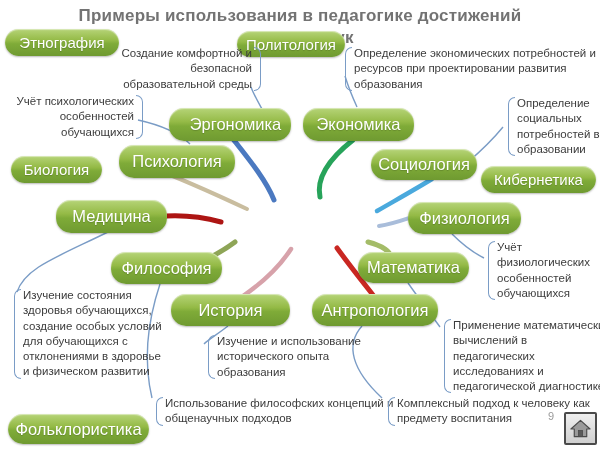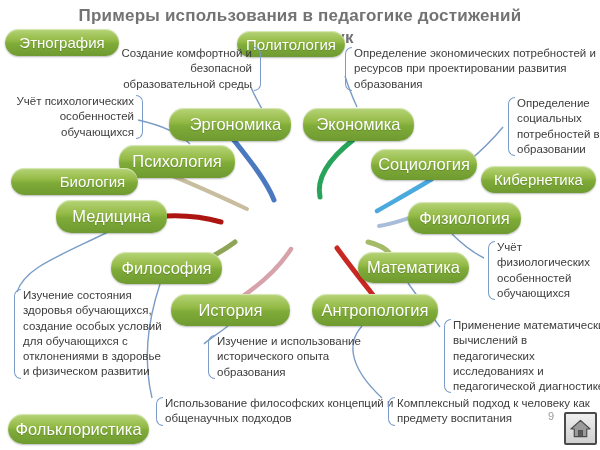--- a/index.html
+++ b/index.html
@@ -26,21 +26,21 @@
     text-shadow:0 1px 1px rgba(0,0,0,.18);
     white-space:nowrap;
   }
   .pill.small{font-size:15px;}
   .n0{left:5px;   top:29px;  width:114px; height:27px;}
   .n1{left:237px; top:31px;  width:108px; height:26px;}
   .n2{left:169px; top:108px; width:111px; height:33px;padding-left:11px;}
   .n3{left:303px; top:108px; width:111px; height:33px;border-radius:15px;}
   .n4{left:119px; top:145px; width:116px; height:33px;}
   .n5{left:371px; top:149px; width:106px; height:31px;}
-  .n6{left:11px;  top:168px; width:91px;  height:27px;padding-left:36px;}
+  .n6{left:11px;  top:156px; width:91px;  height:27px;}
   .n7{left:481px; top:166px; width:115px; height:27px;}
   .n8{left:56px;  top:200px; width:111px; height:33px;}
   .n9{left:408px; top:202px; width:113px; height:32px;}
   .n10{left:111px; top:252px; width:111px; height:32px;}
   .n11{left:358px; top:252px; width:111px; height:31px;}
   .n12{left:171px; top:294px; width:119px; height:32px;}
   .n13{left:312px; top:294px; width:126px; height:32px;}
   .n14{left:8px;  top:414px; width:141px; height:30px;}
   
   .center{

